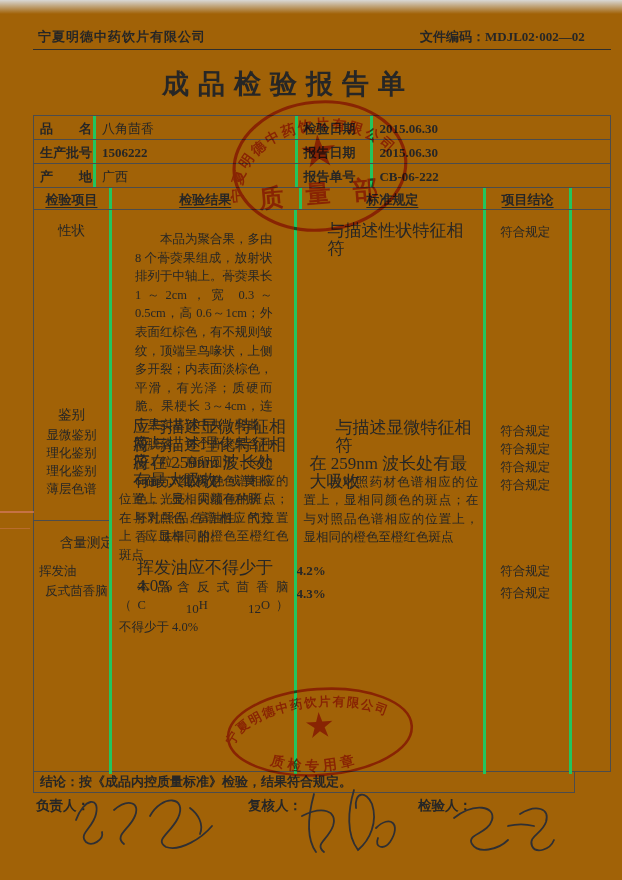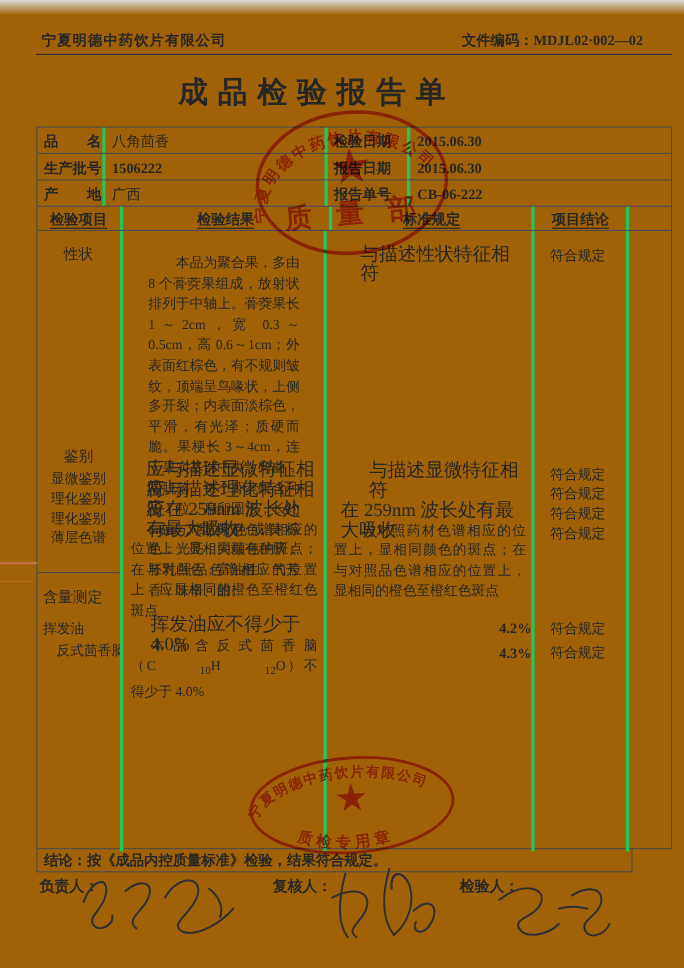--- a/index.html
+++ b/index.html
@@ -28,22 +28,22 @@
   .hr .cell span{text-decoration:underline;text-underline-offset:3px;font-weight:600;}
   .body{height:564px;border-bottom:none;position:relative;}
   .bcell{position:relative;padding:0;white-space:normal;}
   .col1-split{position:absolute;left:0;top:310px;width:100%;border-top:1px solid #4c4c4c;}
   .itm{position:absolute;width:100%;text-align:center;font-size:13.5px;}
   .subitm{position:absolute;width:100%;text-align:center;font-size:12.5px;line-height:18px;}
   .stdp{position:absolute;left:7px;right:5px;font-size:12.5px;line-height:18.6px;text-align:justify;text-indent:2em;}
   .line{position:absolute;left:7px;right:5px;font-size:17px;line-height:18.4px;}
   .wrapP{position:absolute;left:7px;right:5px;font-size:12.5px;line-height:18.4px;text-align:justify;text-indent:2em;margin:0;}
   .concl{position:absolute;left:14px;font-size:12.5px;line-height:18.2px;}
-  .resC{position:absolute;width:100%;text-align:right;font-size:13px;line-height:22px;font-weight:600;}
-  sub{font-size:10px;margin-left:40px;}
+  .resC{position:absolute;width:100%;text-align:left;font-size:13px;line-height:22px;font-weight:600;}
+  sub{font-size:13px;margin-left:40px;}
   
   .cband{left:33px;top:772px;width:542px;height:21px;border:1px solid #4c4c4c;border-top:none;box-sizing:border-box;
     font-size:13px;line-height:19px;padding-left:6px;font-weight:600;}
   .sig-label{font-size:13.5px;font-weight:600;top:797px;}
   .sig-svg{pointer-events:none;}
   .stamp{mix-blend-mode:multiply;opacity:.82;}
   .artifact{left:0;top:511px;width:34px;height:2px;background:rgba(228,128,120,.55);}
   .artifact2{left:0;top:528px;width:30px;height:1px;background:rgba(228,128,120,.35);}
 </style>
 </head>
@@ -90,23 +90,23 @@
     <div class="row body">
 
       <div class="cell bcell h1">
         <div class="itm" style="top:12px">性状</div>
         <div class="itm" style="top:196px">鉴别</div>
         <div class="subitm" style="top:216px">显微鉴别</div>
         <div class="subitm" style="top:234px">理化鉴别</div>
         <div class="subitm" style="top:252px">理化鉴别</div>
         <div class="subitm" style="top:270px">薄层色谱</div>
         <div class="col1-split"></div>
-        <div class="itm" style="top:324px;text-align:left;padding-left:5px">含量测定</div>
+        <div class="itm" style="top:324px;text-align:right;padding-left:5px">含量测定</div>
         <div class="subitm" style="top:352px;text-align:left;padding-left:5px">挥发油</div>
-        <div class="subitm" style="top:372px;text-align:right;padding-left:5px">反式茴香脑</div>
+        <div class="subitm" style="top:372px;text-align:center;padding-left:5px">反式茴香脑</div>
       </div>
 
       <div class="cell bcell h2">
         <p class="stdp" style="top:4px;margin:16px">本品为聚合果，多由 8 个蓇葖果组成，放射状排列于中轴上。蓇葖果长 1～2cm，宽 0.3～0.5cm，高 0.6～1cm；外表面红棕色，有不规则皱纹，顶端呈鸟喙状，上侧多开裂；内表面淡棕色，平滑，有光泽；质硬而脆。果梗长 3～4cm，连于果实基部中央，弯曲，常脱落。每个蓇葖果含种子 1 粒，扁卵圆形，长约 6mm，红棕色或黄棕色，光亮，尖端有种脐；胚乳白色，富油性。气芳香，味辛、甜。</p>
         <div class="line" style="top:208px;padding-left:14px">应与描述显微特征相符</div>
         <div class="line" style="top:226px;padding-left:14px">应与描述理化特征相符</div>
         <div class="line" style="top:244px;padding-left:14px">应在 259nm 波长处有最大吸收</div>
         <p class="wrapP" style="top:262px">在与对照药材色谱相应的位置上，显相同颜色的斑点；在与对照品色谱相应的位置上，应显相同的橙色至橙红色斑点</p>
         <div class="line" style="top:349px;padding-left:18px">挥发油应不得少于 4.0%</div>
         <p class="wrapP" style="top:368px;text-indent:1.5em"><span>本品含反式茴香脑（C</span><sub>10</sub><span>H</span><sub>12</sub><span>O）不得少于 4.0%</span></p>

